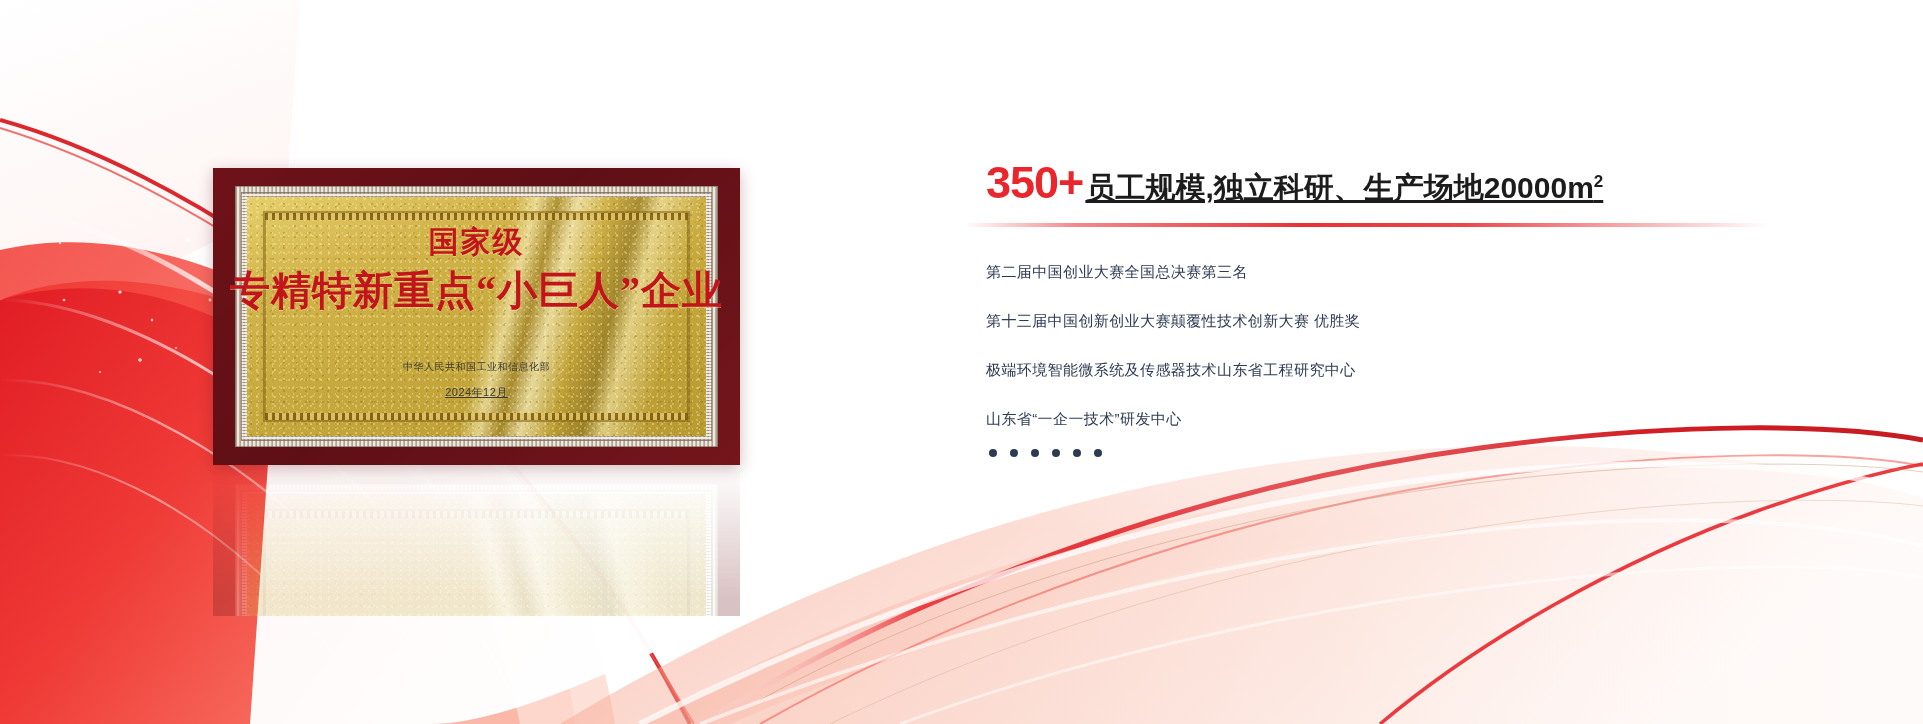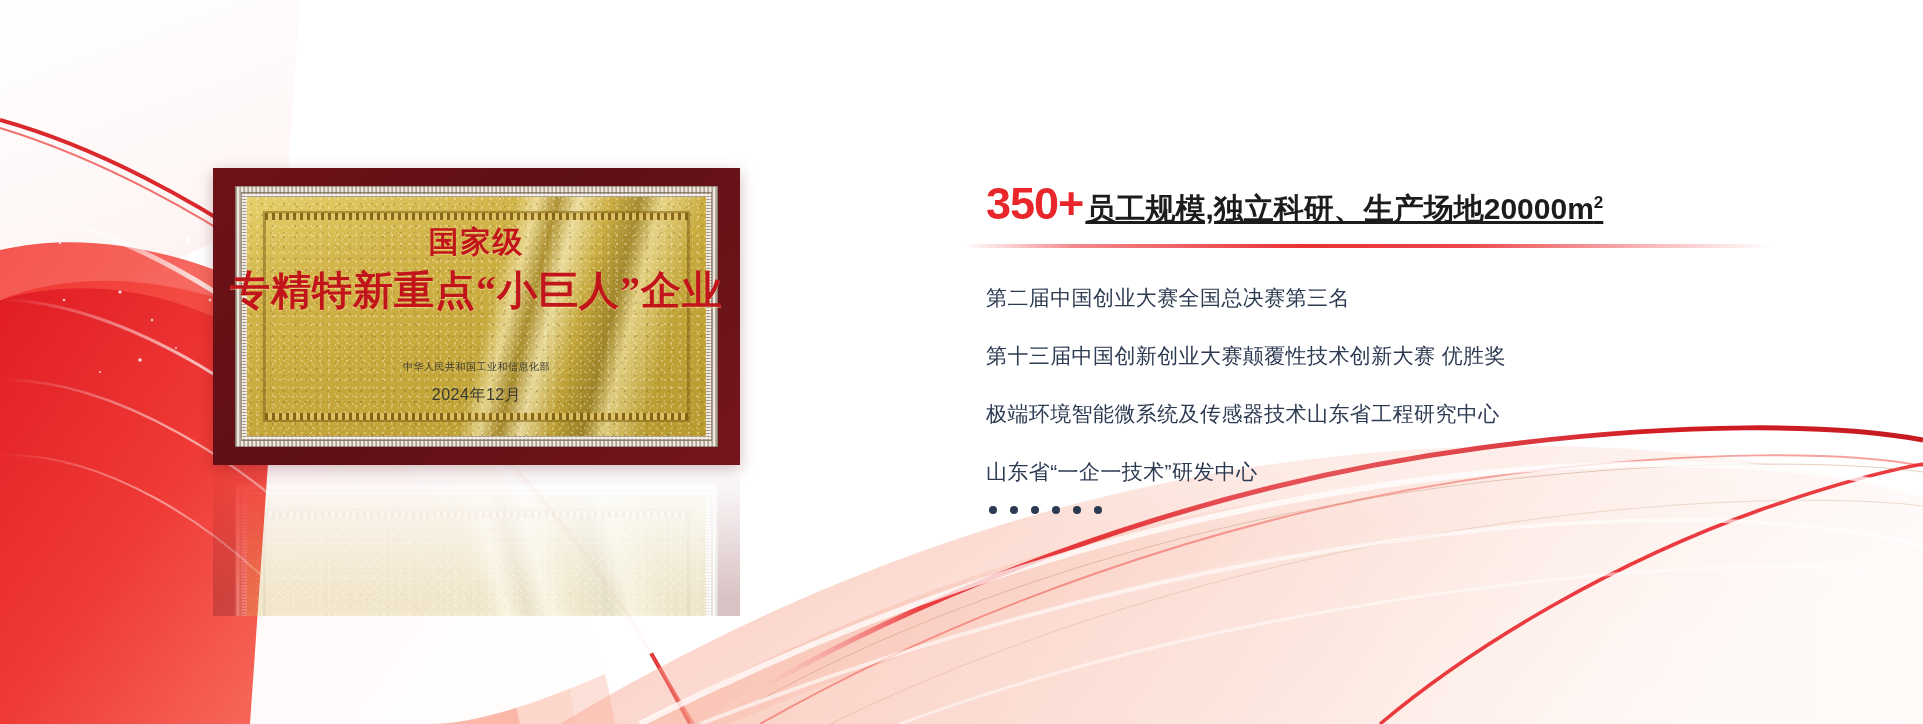--- a/index.html
+++ b/index.html
@@ -144,23 +144,24 @@
     text-shadow: 0 1px 0 rgba(255,235,160,.45);
   }
   .plaque-issuer {
     margin-top: 42px;
     font-size: 10px;
     color: #3b3a33;
     letter-spacing: .5px;
   }
   .plaque-date {
     margin-top: 11px;
-    font-size: 16px;
+    font-size: 11px;
     color: #3b3a33;
     letter-spacing: .5px;
+    text-decoration: underline;
   }
 
   
   .plaque-reflection {
     position: absolute;
     left: 213px;
     top: 466px;
     width: 527px;
     height: 150px;
     overflow: hidden;
@@ -173,21 +174,21 @@
   .plaque-reflection .rf {
     position: absolute;
     left: 0; bottom: 0;
     width: 527px; height: 297px;
   }
 
   
   .content {
     position: absolute;
     left: 986px;
-    top: 181px;
+    top: 160px;
     width: 880px;
   }
   .headline {
     white-space: nowrap;
     line-height: 1;
     display: flex;
     align-items: baseline;
   }
   .headline-number {
     font-size: 45px;
@@ -223,21 +224,21 @@
     border-radius: 2px;
   }
 
   .award-list {
     margin: 0;
     padding: 0;
     list-style: none;
     margin-top: 36px;
   }
   .award-item {
-    font-size: 21px;
+    font-size: 15px;
     color: #2c3a52;
     letter-spacing: .4px;
     margin-bottom: 30px;
     white-space: nowrap;
   }
   .ellipsis-dots {
     display: flex;
     gap: 13px;
     margin-top: -10px;
     padding-left: 3px;

